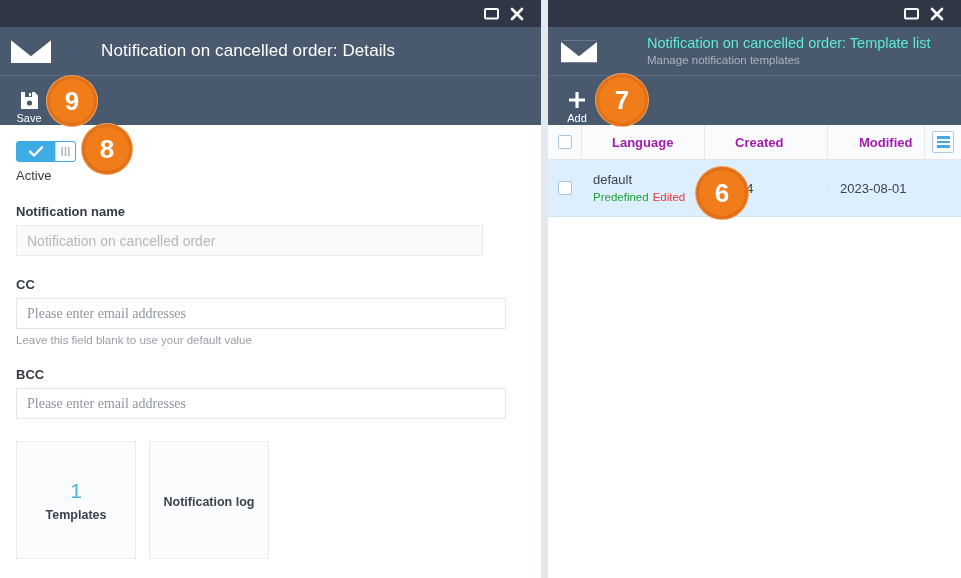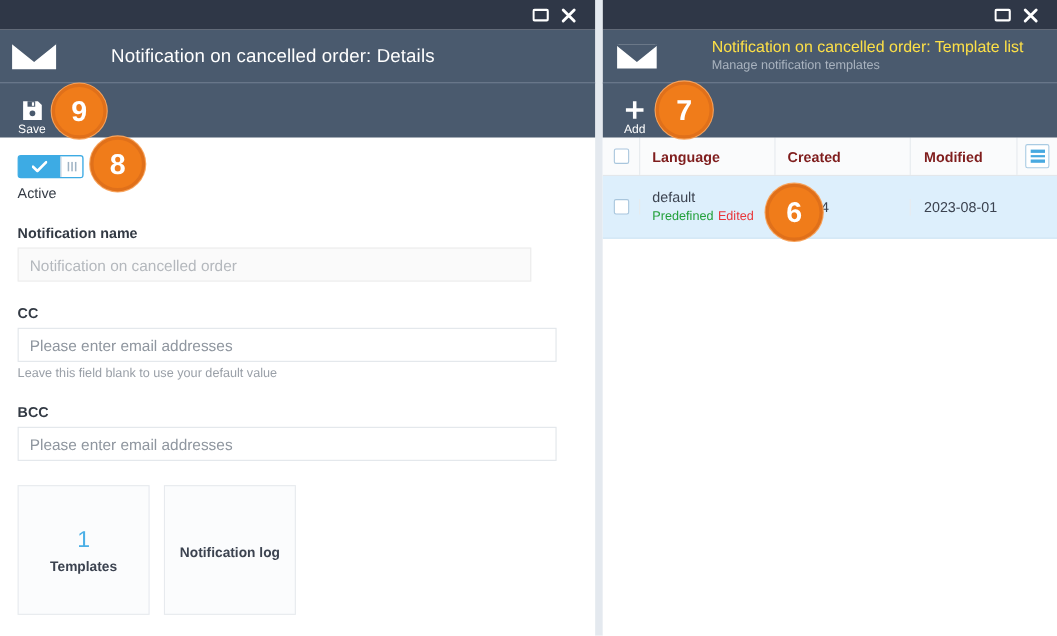--- a/index.html
+++ b/index.html
@@ -73,21 +73,21 @@
   }
   .hdr-text { margin-left: 13px; }
   .hdr-title {
     color: #ffffff;
     font-size: 17px;
     line-height: 20px;
     letter-spacing: .1px;
     white-space: nowrap;
   }
   .hdr-title-sm {
-    color: #fde047;
+    color: #5eead4;
     font-size: 14.5px;
     line-height: 17px;
     white-space: nowrap;
   }
   .hdr-sub {
     color: #a9b3bf;
     font-size: 11.5px;
     line-height: 15px;
     margin-top: 1px;
     white-space: nowrap;
@@ -187,21 +187,21 @@
     outline: none;
     border-radius: 0;
   }
   .text-input::placeholder { color: #8f969f; opacity: 1; }
   .text-input.disabled {
     background: #fafafa;
     border-color: #ececec;
     width: 467px;
   }
   .text-input.disabled::placeholder { color: #b4b8bd; }
-  .text-input.narrow { width: 490px; }
+  .text-input.narrow { width: 490px; font-family: Liberation Serif, serif; }
   .hint {
     font-size: 11.5px;
     color: #9aa0a8;
     margin-top: 5px;
   }
 
   
   .tiles {
     display: flex;
     margin-top: 22px;
@@ -262,21 +262,22 @@
     box-sizing: border-box;
   }
   .c-lang { width: 123px; flex: 0 0 123px; padding-left: 11px; box-sizing: border-box; border-right: 1px solid #e6eaee; height:100%; display:flex; flex-direction:column; justify-content:center;}
   .c-created { width: 123px; flex: 0 0 123px; padding-left: 11px; box-sizing: border-box; border-right: 1px solid #e6eaee; height:100%; display:flex; align-items:center;}
   .c-mod { width: 97px; flex: 0 0 97px; padding-left: 12px; box-sizing: border-box; height:100%; display:flex; align-items:center;}
   .c-menu { width: 36px; flex: 0 0 36px; display: flex; align-items: center; justify-content: center; height:100%;}
   .tbl-head .c-chk, .tbl-head .c-lang, .tbl-head .c-created, .tbl-head .c-mod { border-right: 1px solid #e6eaee; }
   .th {
     font-size: 13px;
     font-weight: bold;
-    color: #7f1d1d;
+    color: #a21caf;
+    margin-left: 19px;
   }
   .cell {
     font-size: 13px;
     color: #3c4350;
   }
   .tag-row { margin-top: 3px; font-size: 11.5px; line-height: 14px; }
   .tag-pre { color: #23a03b; }
   .tag-edit { color: #e8373b; margin-left: 4px; }
   .cbx {
     width: 14px;

